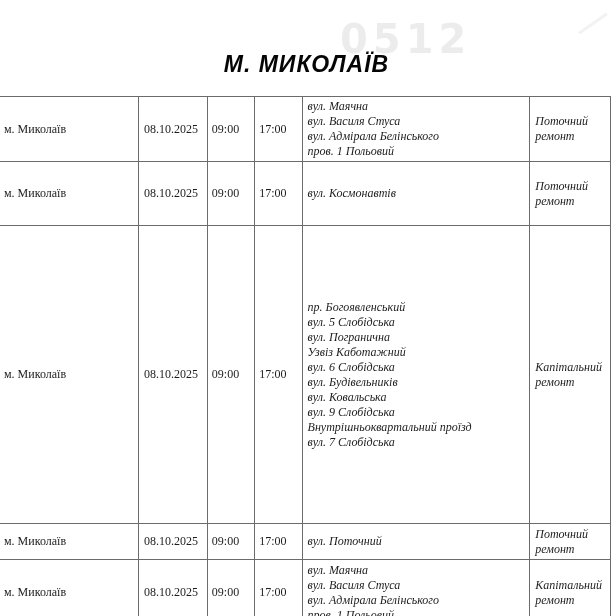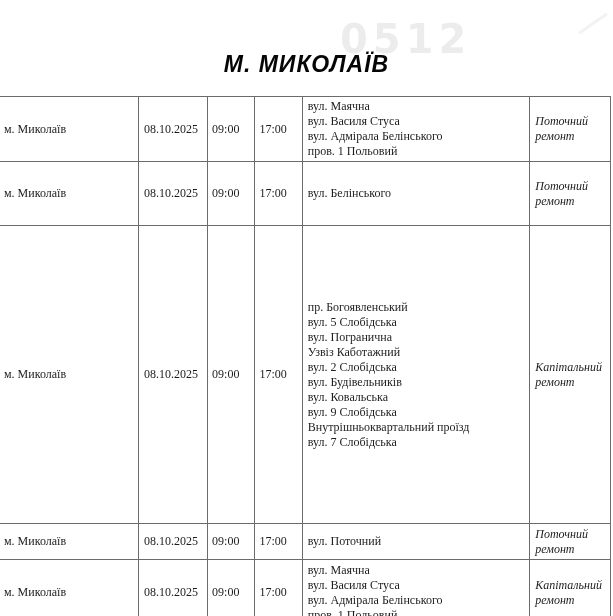--- a/index.html
+++ b/index.html
@@ -69,20 +69,21 @@
     text-align: left;
     padding: 2px 3px 2px 5px;
     overflow: hidden;
   }
   .schedule-table td.col-start, .schedule-table td.col-end {
     padding-left: 4px;
     padding-right: 15px;
   }
   .schedule-table td.col-streets {
     white-space: pre-line;
+    font-style: italic;
   }
   .schedule-table td.col-type {
     padding-right: 8px;
     font-style: italic;
   }
 </style>
 </head>
 <body>
 
 <div id="canvas">
@@ -111,33 +112,33 @@
 вул. Василя Стуса
 вул. Адмірала Белінського
 пров. 1 Польовий</td>
       <td class="col-type">Поточний ремонт</td>
     </tr>
         <tr style="height: 64px;">
       <td class="col-location">м. Миколаїв</td>
       <td class="col-date">08.10.2025</td>
       <td class="col-start">09:00</td>
       <td class="col-end">17:00</td>
-      <td class="col-streets">вул. Белінського</td>
+      <td class="col-streets">вул. Космонавтів</td>
       <td class="col-type">Поточний ремонт</td>
     </tr>
         <tr style="height: 298px;">
       <td class="col-location">м. Миколаїв</td>
       <td class="col-date">08.10.2025</td>
       <td class="col-start">09:00</td>
       <td class="col-end">17:00</td>
       <td class="col-streets">пр. Богоявленський
 вул. 5 Слобідська
 вул. Погранична
 Узвіз Каботажний
-вул. 2 Слобідська
+вул. 6 Слобідська
 вул. Будівельників
 вул. Ковальська
 вул. 9 Слобідська
 Внутрішньоквартальний проїзд
 вул. 7 Слобідська</td>
       <td class="col-type">Капітальний ремонт</td>
     </tr>
         <tr style="height: 36px;">
       <td class="col-location">м. Миколаїв</td>
       <td class="col-date">08.10.2025</td>

